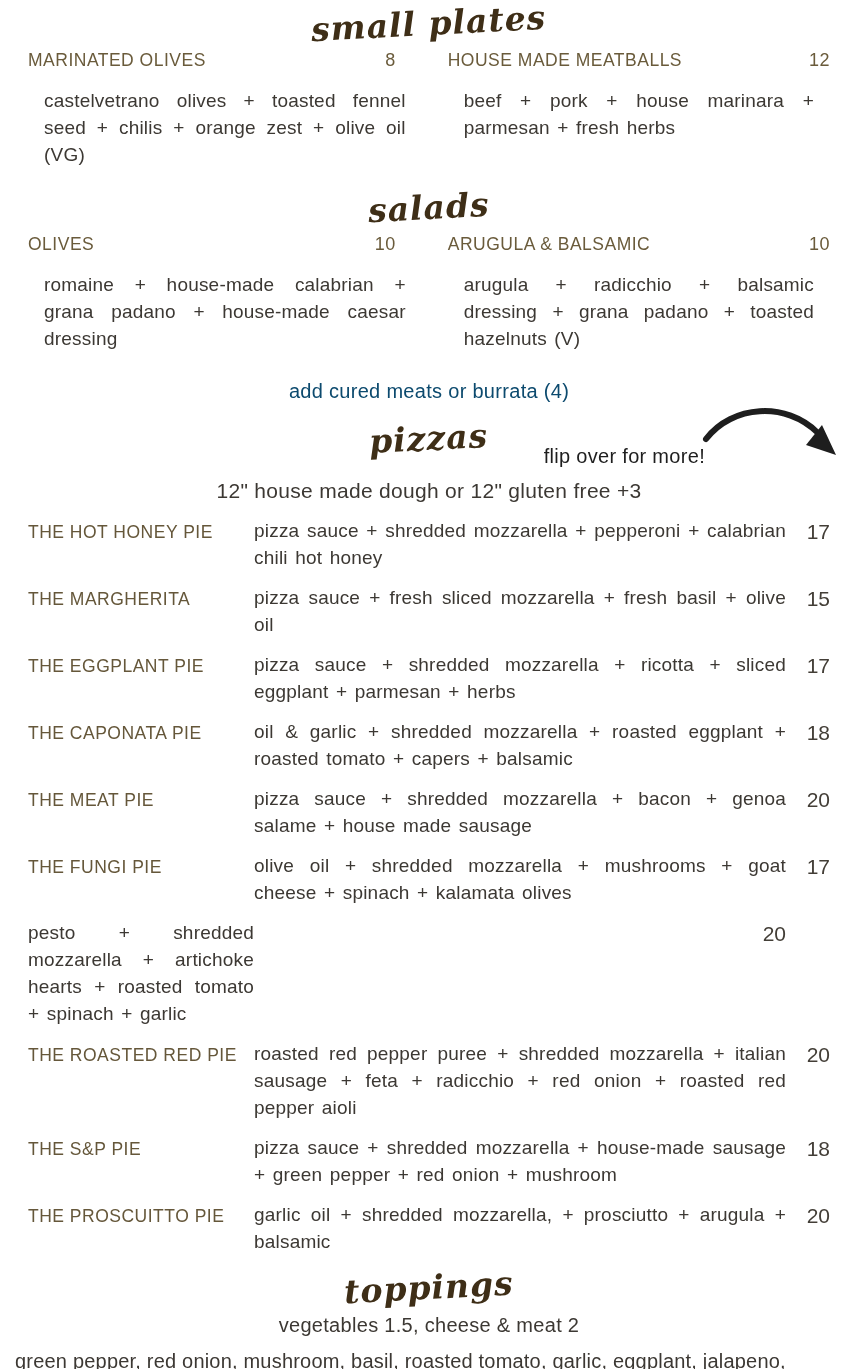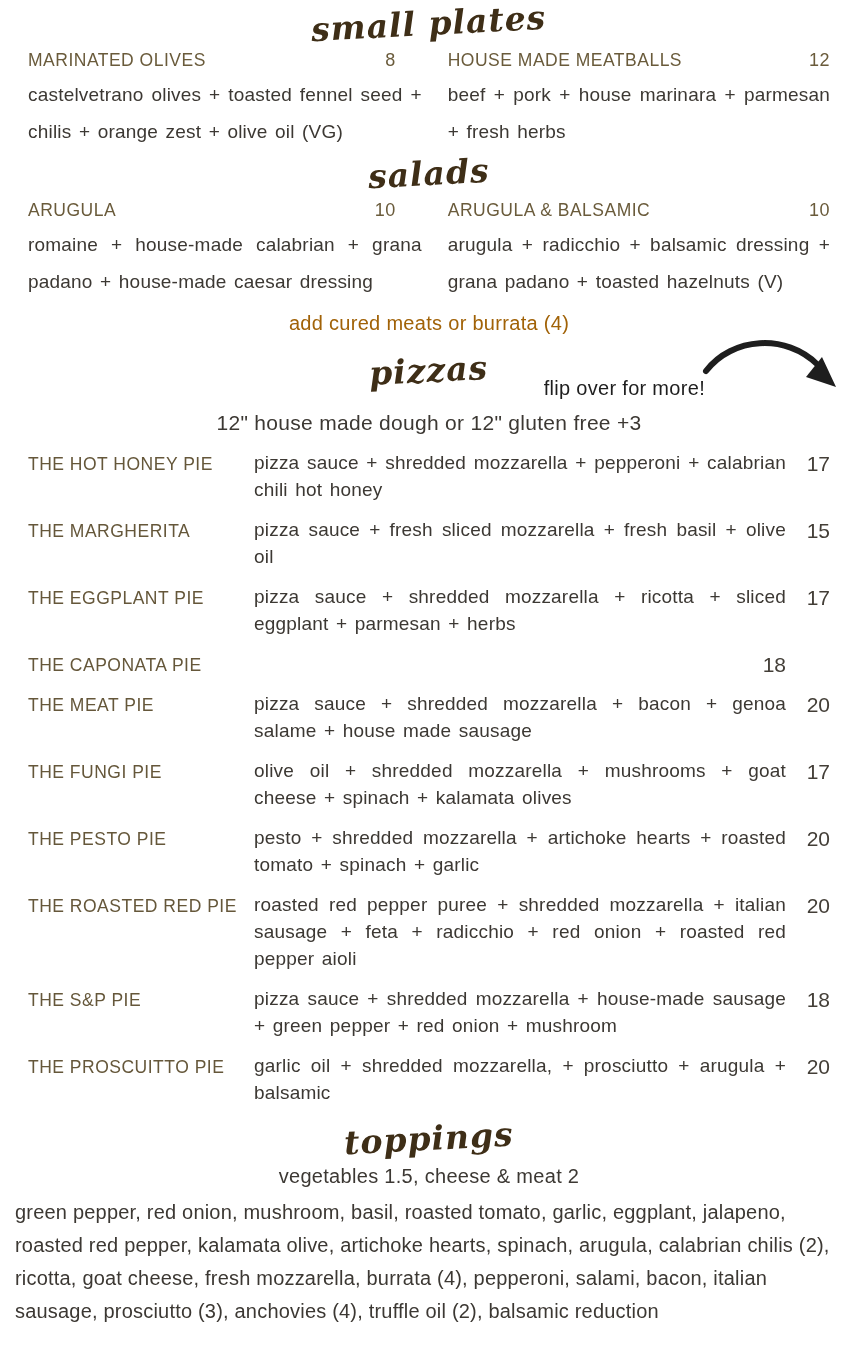--- a/index.html
+++ b/index.html
@@ -15,24 +15,24 @@
     text-align:center;margin:0;letter-spacing:1px;
   }
   .script .tilt{display:inline-block;transform:rotate(-3deg);}
 
   
   .two-col{display:grid;grid-template-columns:1.03fr 1fr;column-gap:26px;margin-top:6px;}
   .item-head{display:flex;justify-content:space-between;align-items:flex-start;
     color:#6a5b3b;font-size:17.5px;letter-spacing:0.5px;margin-bottom:5px;}
   .item-head.pad-price .item-price{padding-right:26px;}
   .item-price{color:#6a5b3b;font-size:18px;}
-  .item-desc{margin:0;color:#3c3833;font-size:19px;line-height:37px;
+  .item-desc{margin:16px;color:#3c3833;font-size:19px;line-height:27px;
     text-align:justify;letter-spacing:0.2px;word-spacing:2px;}
 
-  .addon{text-align:center;color:#a16207;font-size:20px;margin:12px 0 0 0;letter-spacing:0.3px;}
+  .addon{text-align:center;color:#0c4a6e;font-size:20px;margin:12px 0 0 0;letter-spacing:0.3px;}
 
   
   .pizzas-head{position:relative;margin-top:16px;height:52px;}
   .flip-note{position:absolute;right:125px;top:26px;color:#1e1e1e;font-size:20px;letter-spacing:0.3px;}
   .flip-arrow{position:absolute;right:-16px;top:-22px;width:148px;height:72px;}
   .size-note{text-align:center;color:#3c3833;font-size:21px;margin:8px 0 14px 0;letter-spacing:0.3px;}
 
   
   .pz-row{display:grid;grid-template-columns:226px 1fr 44px;column-gap:0;margin-bottom:13px;}
   .pz-name{color:#65573a;font-size:17.5px;letter-spacing:0.5px;line-height:24px;padding-top:3px;}
@@ -67,21 +67,21 @@
       </div>
       <p class="item-desc">beef + pork + house marinara + parmesan + fresh herbs</p>
     </div>
   </div>
 
   <h2 class="script" style="margin-top:4px;"><span class="tilt">salads</span></h2>
 
   <div class="two-col">
     <div>
       <div class="item-head pad-price">
-        <span class="item-name">ARUGULA</span>
+        <span class="item-name">OLIVES</span>
         <span class="item-price">10</span>
       </div>
       <p class="item-desc">romaine + house-made calabrian + grana padano + house-made caesar dressing</p>
     </div>
     <div>
       <div class="item-head">
         <span class="item-name">ARUGULA &amp; BALSAMIC</span>
         <span class="item-price">10</span>
       </div>
       <p class="item-desc">arugula + radicchio + balsamic dressing + grana padano + toasted hazelnuts (V)</p>
@@ -112,34 +112,34 @@
       <p class="pz-desc">pizza sauce + fresh sliced mozzarella + fresh basil + olive oil</p>
       <span class="pz-price">15</span>
     </div>
     <div class="pz-row">
       <span class="pz-name">THE EGGPLANT PIE</span>
       <p class="pz-desc">pizza sauce + shredded mozzarella + ricotta + sliced eggplant + parmesan + herbs</p>
       <span class="pz-price">17</span>
     </div>
     <div class="pz-row">
       <span class="pz-name">THE CAPONATA PIE</span>
+      <p class="pz-desc">oil &amp; garlic + shredded mozzarella + roasted eggplant + roasted tomato + capers + balsamic</p>
       <span class="pz-price">18</span>
     </div>
     <div class="pz-row">
       <span class="pz-name">THE MEAT PIE</span>
       <p class="pz-desc">pizza sauce + shredded mozzarella + bacon + genoa salame + house made sausage</p>
       <span class="pz-price">20</span>
     </div>
     <div class="pz-row">
       <span class="pz-name">THE FUNGI PIE</span>
       <p class="pz-desc">olive oil + shredded mozzarella + mushrooms + goat cheese + spinach + kalamata olives</p>
       <span class="pz-price">17</span>
     </div>
     <div class="pz-row">
-      <span class="pz-name">THE PESTO PIE</span>
       <p class="pz-desc">pesto + shredded mozzarella + artichoke hearts + roasted tomato + spinach + garlic</p>
       <span class="pz-price">20</span>
     </div>
     <div class="pz-row">
       <span class="pz-name">THE ROASTED RED PIE</span>
       <p class="pz-desc">roasted red pepper puree + shredded mozzarella + italian sausage + feta + radicchio + red onion + roasted red pepper aioli</p>
       <span class="pz-price">20</span>
     </div>
     <div class="pz-row">
       <span class="pz-name">THE S&amp;P PIE</span>

